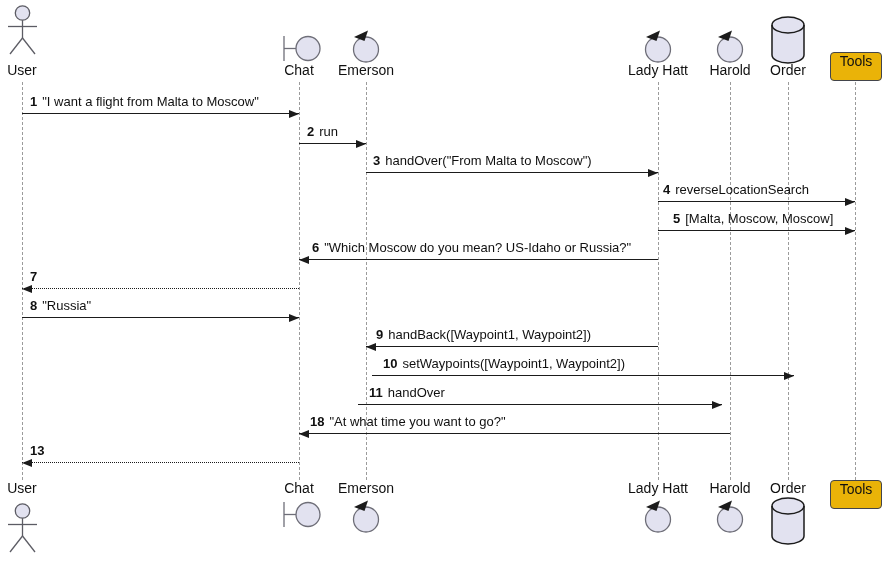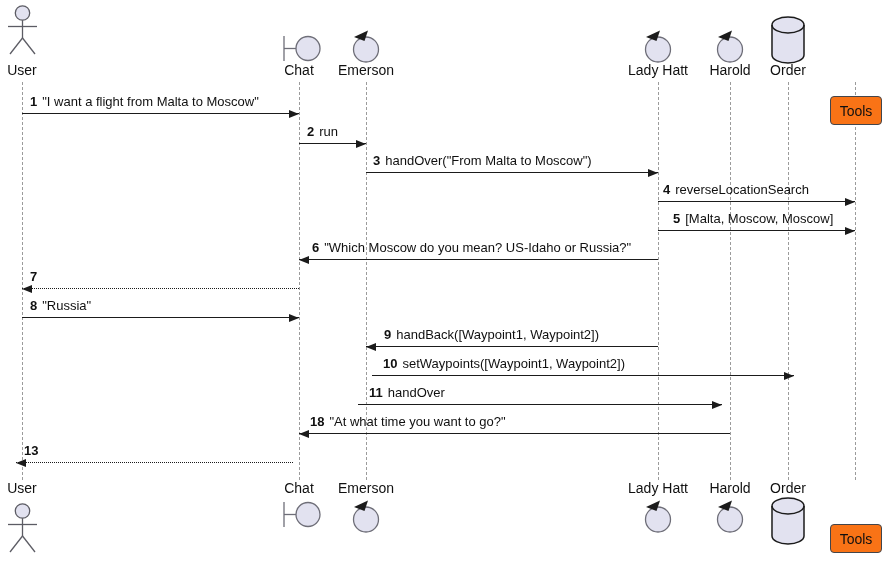--- a/index.html
+++ b/index.html
@@ -4,23 +4,23 @@
 <style>
   * { margin:0; padding:0; box-sizing:border-box; }
   html,body { background:#ffffff; }
   .diagram { position:relative; width:887px; height:562px; background:#ffffff;
              font-family:"Liberation Sans", sans-serif; overflow:hidden; }
   .abs { position:absolute; }
   .lifeline { position:absolute; top:82px; height:398px; width:0;
               border-left:1px dashed #9b9b9b; }
   .pname { position:absolute; width:90px; text-align:center; font-size:14px;
            color:#101010; line-height:17px; }
-  .pbox { position:absolute; background:#f97316; border:1.4px solid #43454b;
-          border-radius:4px; display:flex; align-items:center; justify-content:center;
-          font-size:14px; color:#101010;margin-top:44px; }
+  .pbox { position:absolute; background:#eab308; border:1.4px solid #43454b;
+          border-radius:4px; display:flex; justify-content:center;
+          font-size:14px; color:#101010; }
   .msg { position:absolute; height:0; border-top:1px solid #1b1b1b; }
   .msg.dotted { border-top:1px dotted #1b1b1b; }
   .mlabel { position:absolute; top:-20px; white-space:nowrap; font-size:13px;
             color:#101010; line-height:16px; }
   .mnum { font-weight:bold; margin-right:5px; }
   .head { position:absolute; width:0; height:0; top:-4px;
           border-top:4px solid transparent; border-bottom:4px solid transparent; }
   .head.right { right:0; border-left:10px solid #1b1b1b; }
   .head.left  { left:0;  border-right:10px solid #1b1b1b; }
   svg line, svg circle, svg path { vector-effect:non-scaling-stroke; }
@@ -116,40 +116,40 @@
     <div class="mlabel" style="left:8px"><span class="mnum">7</span><span></span></div>
     <div class="head left"></div>
   </div>
 
   <div class="msg" style="left:22px;top:317px;width:277px">
     <div class="mlabel" style="left:8px"><span class="mnum">8</span><span>"Russia"</span></div>
     <div class="head right"></div>
   </div>
 
   <div class="msg" style="left:366px;top:346px;width:292px">
-    <div class="mlabel" style="left:18px"><span class="mnum">9</span><span>handBack([Waypoint1, Waypoint2])</span></div>
+    <div class="mlabel" style="left:10px"><span class="mnum">9</span><span>handBack([Waypoint1, Waypoint2])</span></div>
     <div class="head left"></div>
   </div>
 
   <div class="msg" style="left:372px;top:375px;width:422px">
     <div class="mlabel" style="left:11px"><span class="mnum">10</span><span>setWaypoints([Waypoint1, Waypoint2])</span></div>
     <div class="head right"></div>
   </div>
 
   <div class="msg" style="left:358px;top:404px;width:364px">
     <div class="mlabel" style="left:11px"><span class="mnum">11</span><span>handOver</span></div>
     <div class="head right"></div>
   </div>
 
   <div class="msg" style="left:299px;top:433px;width:431px">
     <div class="mlabel" style="left:11px"><span class="mnum">18</span><span>"At what time you want to go?"</span></div>
     <div class="head left"></div>
   </div>
 
-  <div class="msg dotted" style="left:16px;top:462px;width:277px">
+  <div class="msg dotted" style="left:22px;top:462px;width:277px">
     <div class="mlabel" style="left:8px"><span class="mnum">13</span><span></span></div>
     <div class="head left"></div>
   </div>
 
   <div class="pname" style="left:-23px;top:480px">User</div>
   <svg class="abs" style="left:3px;top:499px" width="39" height="62" viewBox="0 0 39 56">
     <circle cx="19.5" cy="9" r="7.2" fill="#E2E2F0" stroke="#5c5c64" stroke-width="1.3"></circle>
     <line x1="19.5" y1="16.2" x2="19.5" y2="34" stroke="#5c5c64" stroke-width="1.3"></line>
     <line x1="5" y1="22.5" x2="34" y2="22.5" stroke="#5c5c64" stroke-width="1.3"></line>
     <line x1="19.5" y1="34" x2="7" y2="50" stroke="#5c5c64" stroke-width="1.3"></line>

